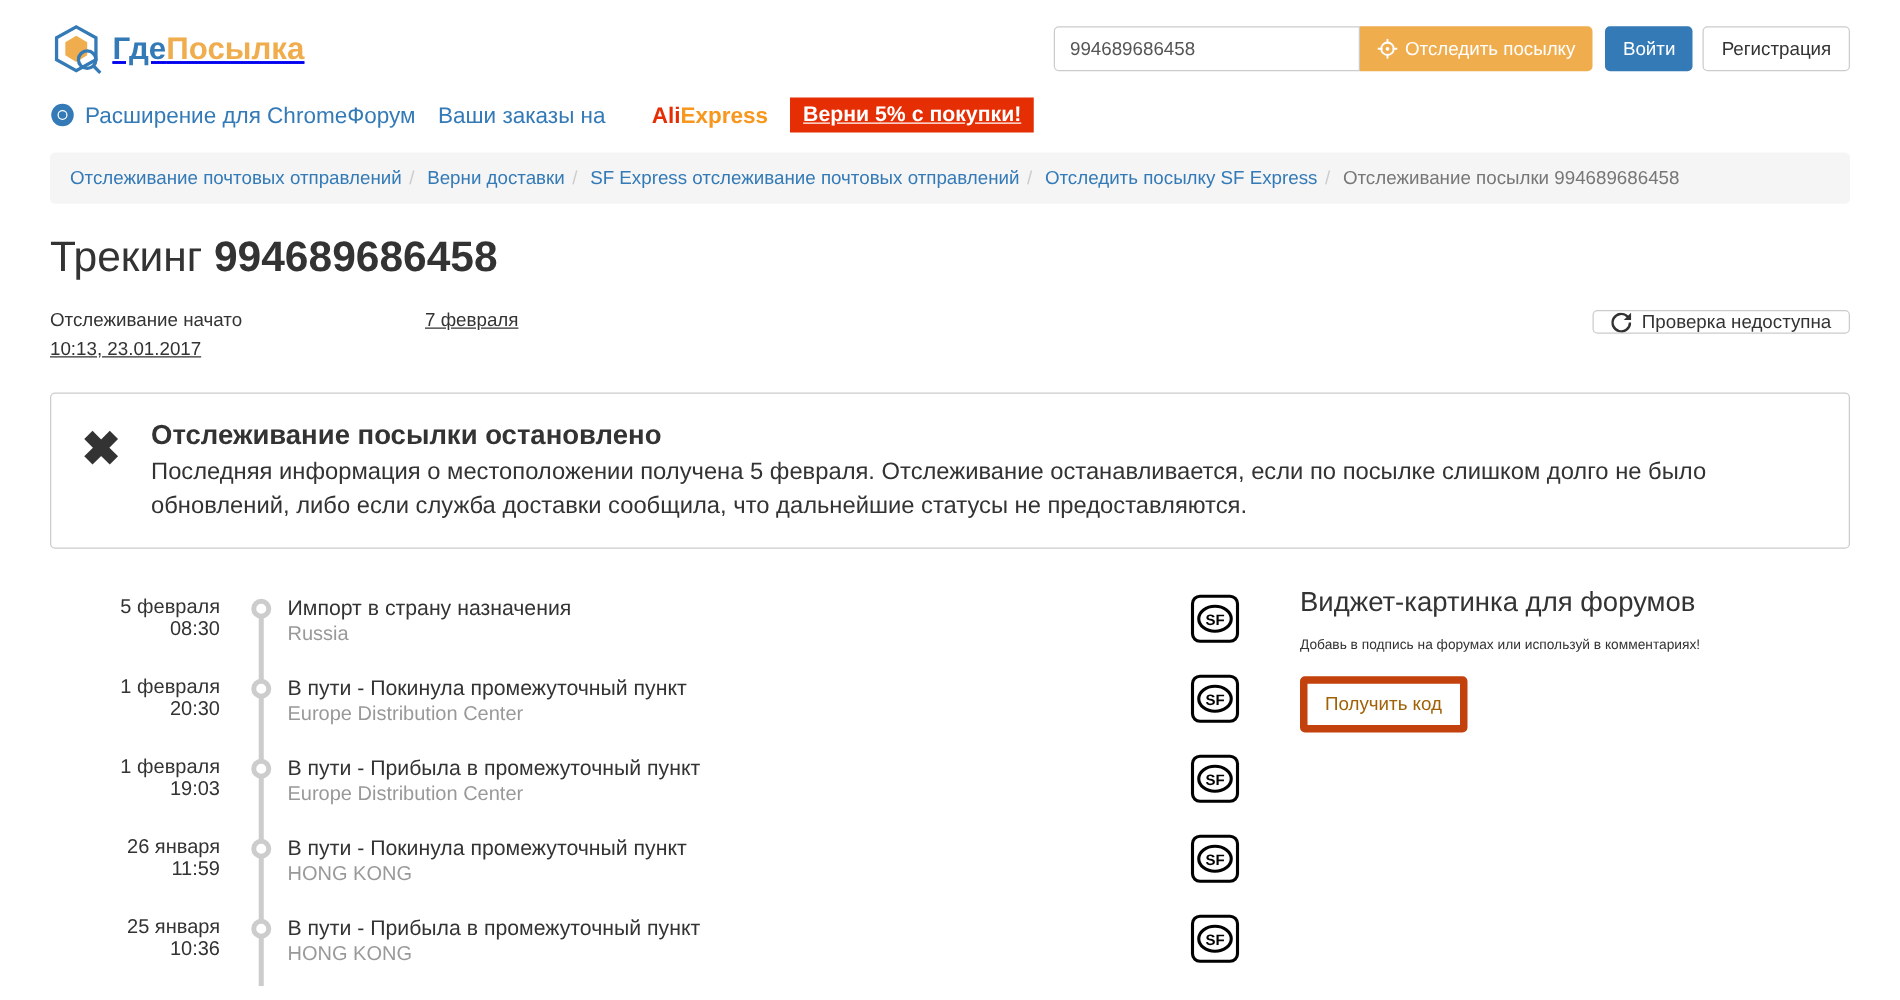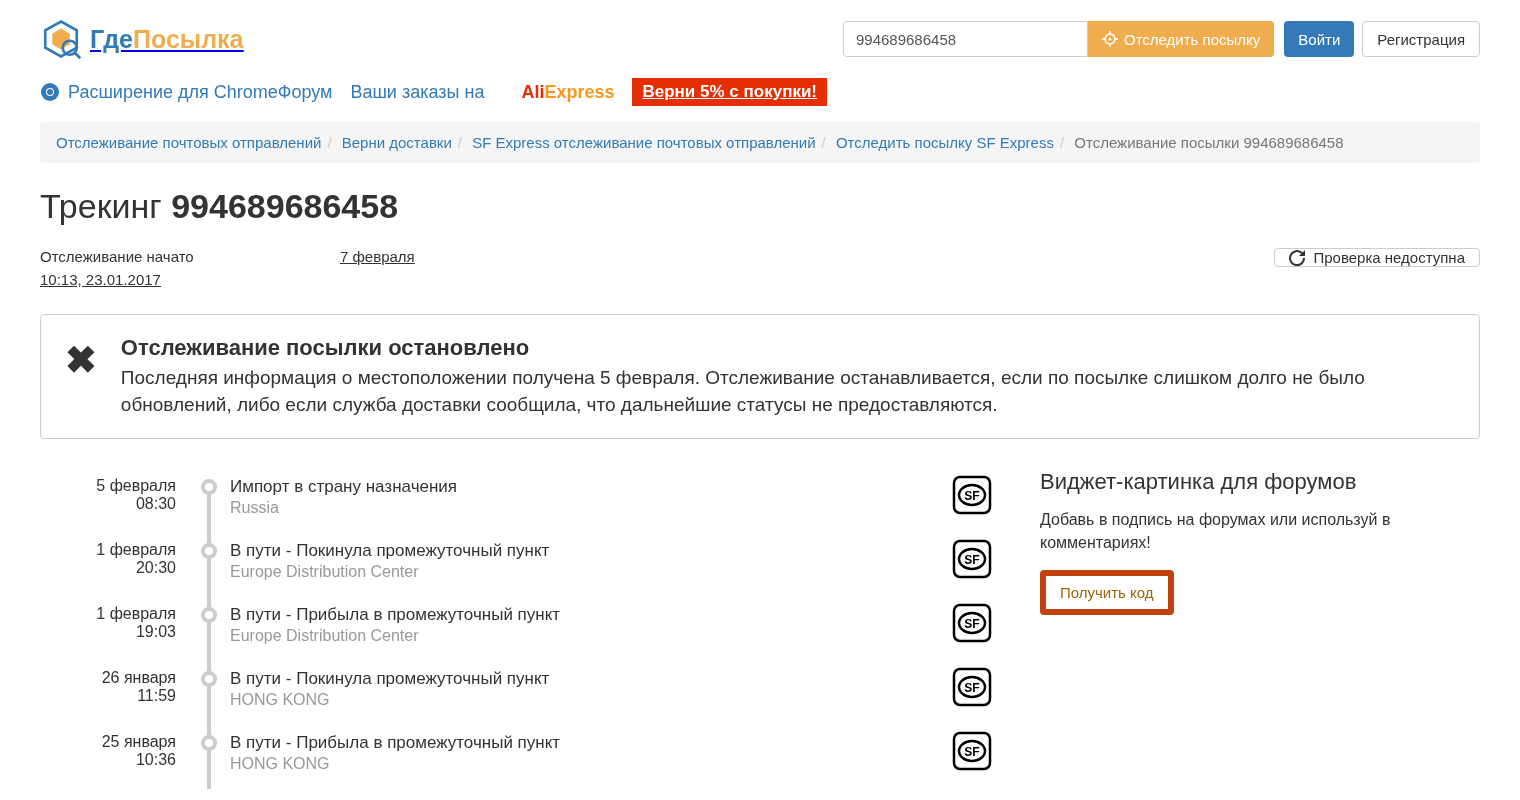--- a/index.html
+++ b/index.html
@@ -67,21 +67,21 @@
 .tl-date { font-size: 16px; color: #333; }
 .tl-time { font-size: 16px; color: #333; }
 .tl-dot { position: absolute; left: 161px; top: 10px; width: 16px; height: 16px; border-radius: 50%; background: #fff; border: 4px solid #ccc; z-index: 2; }
 .tl-body { padding-left: 40px; flex: 1; }
 .tl-status { font-size: 17px; color: #333; }
 .tl-location { font-size: 16px; color: #999; margin-top: 2px; }
 .tl-courier { position: absolute; right: 8px; top: 6px; width: 40px; height: 40px; }
 
 
 .side-title { font-size: 22px; color: #333; margin-bottom: 14px; }
-.side-text { font-size: 16px; color: #333; margin-bottom: 16px; line-height: 1.4; }
+.side-text { font-size: 11px; color: #333; margin-bottom: 16px; line-height: 1.4; }
 .btn-code { background: #fff; border: 6px solid #c2410c; color: #a16207; padding: 8px 14px; border-radius: 4px; font-size: 15px; cursor: pointer; margin-bottom: 18px; }
 .side-note { font-size: 15px; color: #333; line-height: 1.4; }
 .side-note a { color: #337ab7; text-decoration: none; }
 
 .aim-icon { width: 16px; height: 16px; fill: #fff; }
 .refresh-icon { width: 16px; height: 16px; }
 </style>
 </head>
 <body>
 

